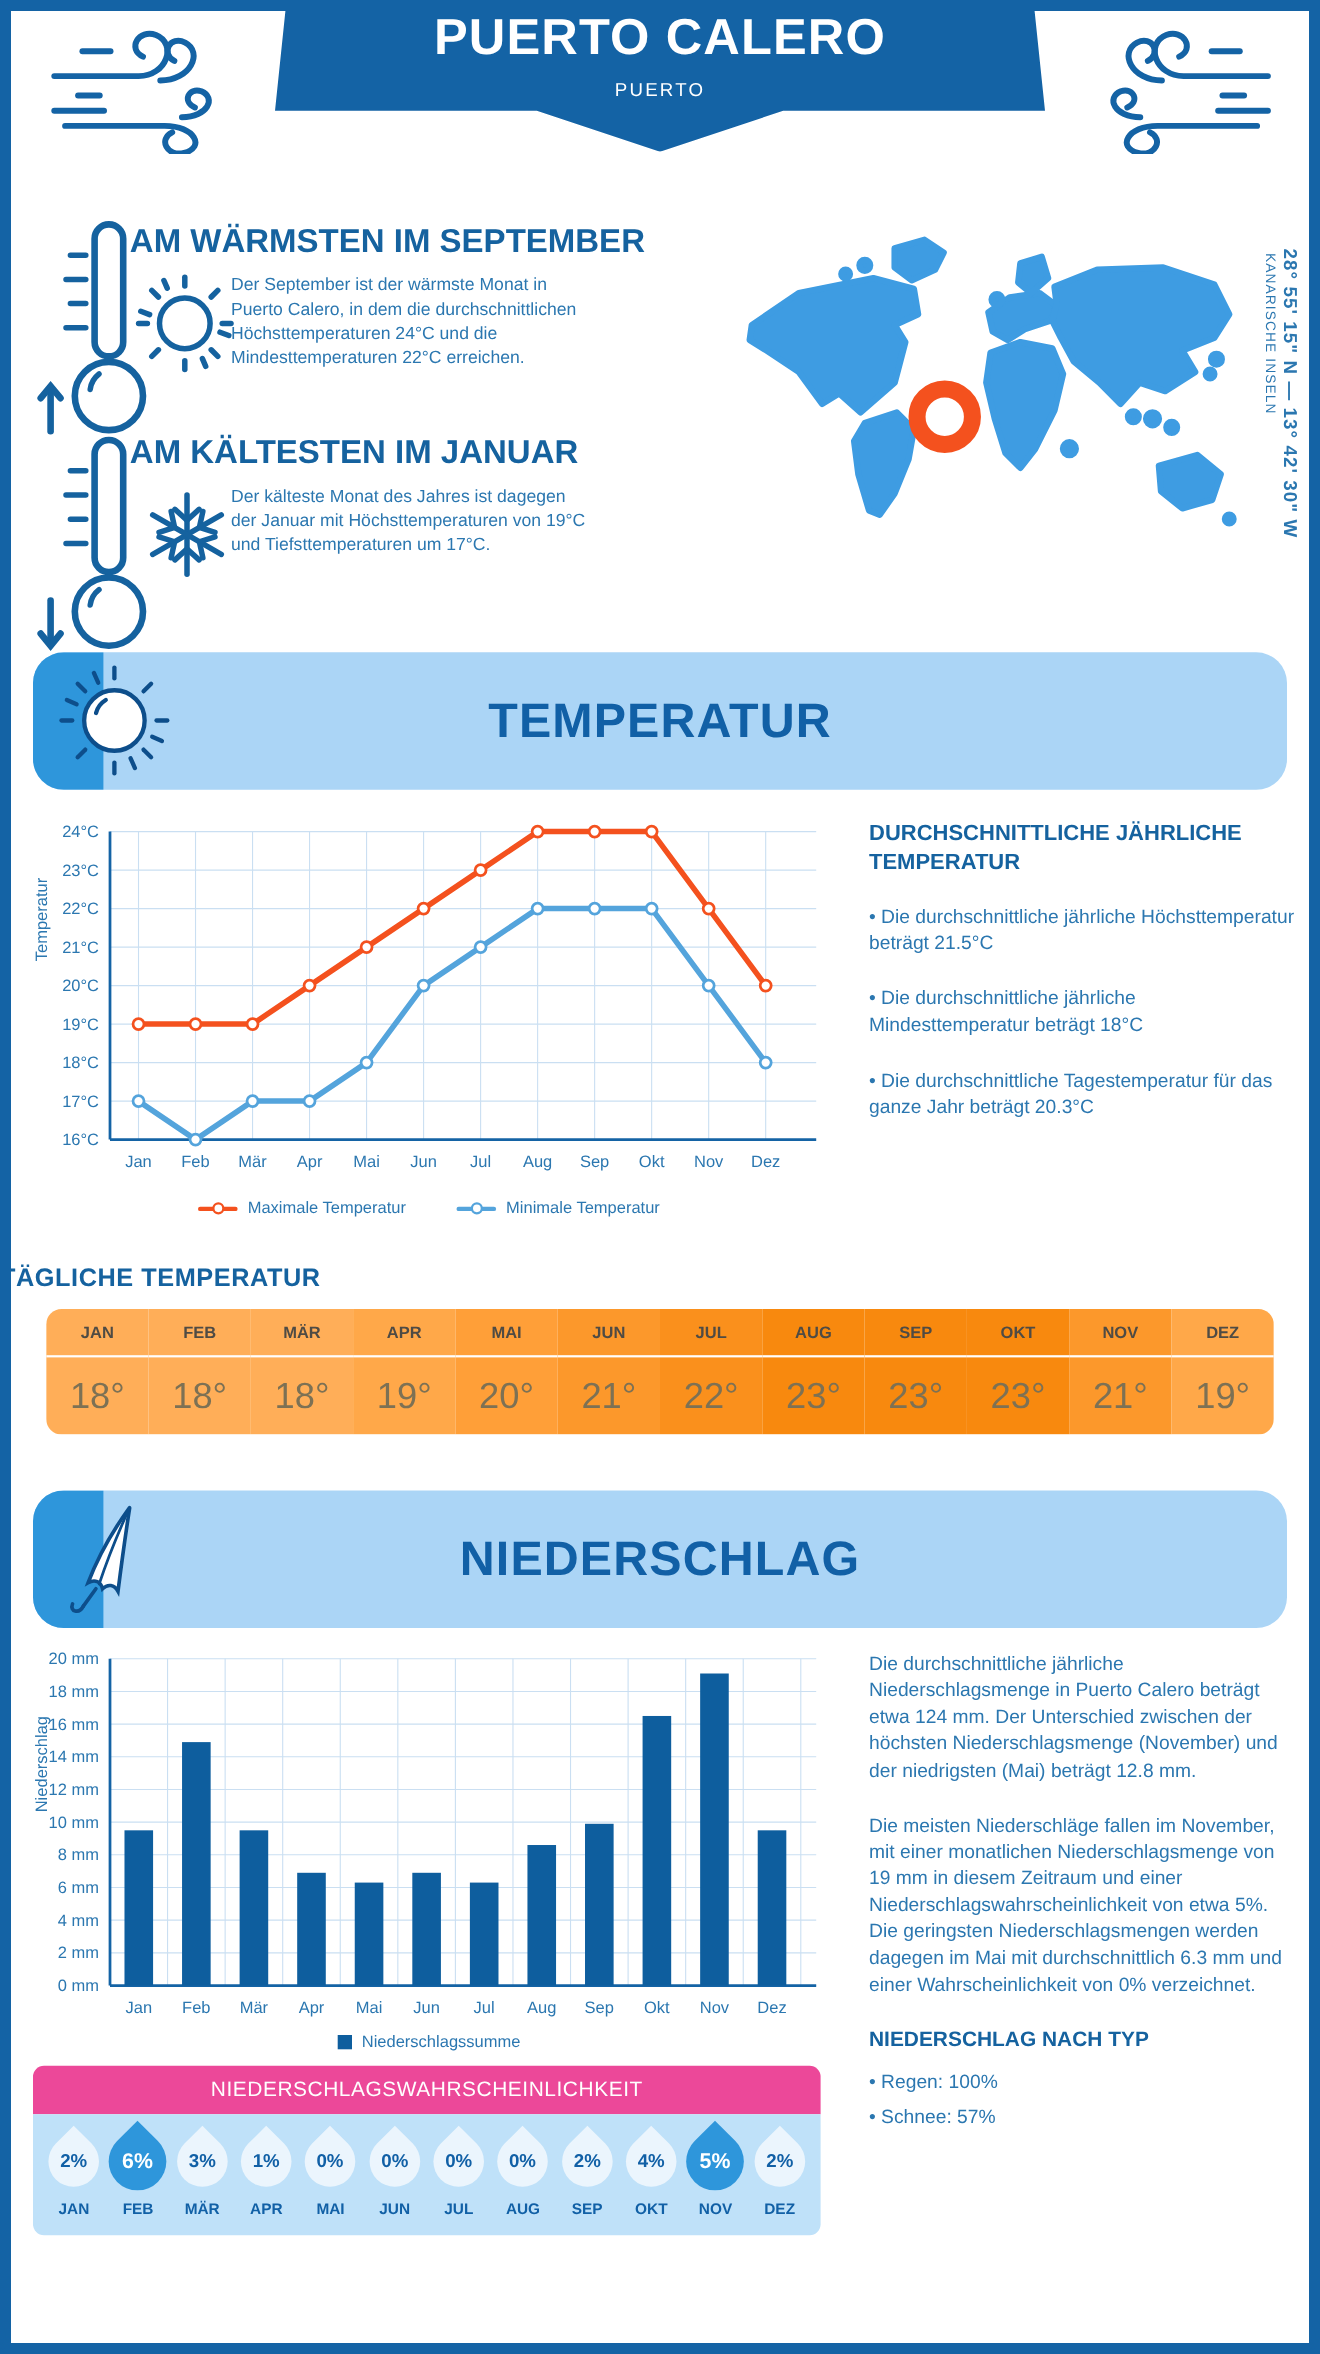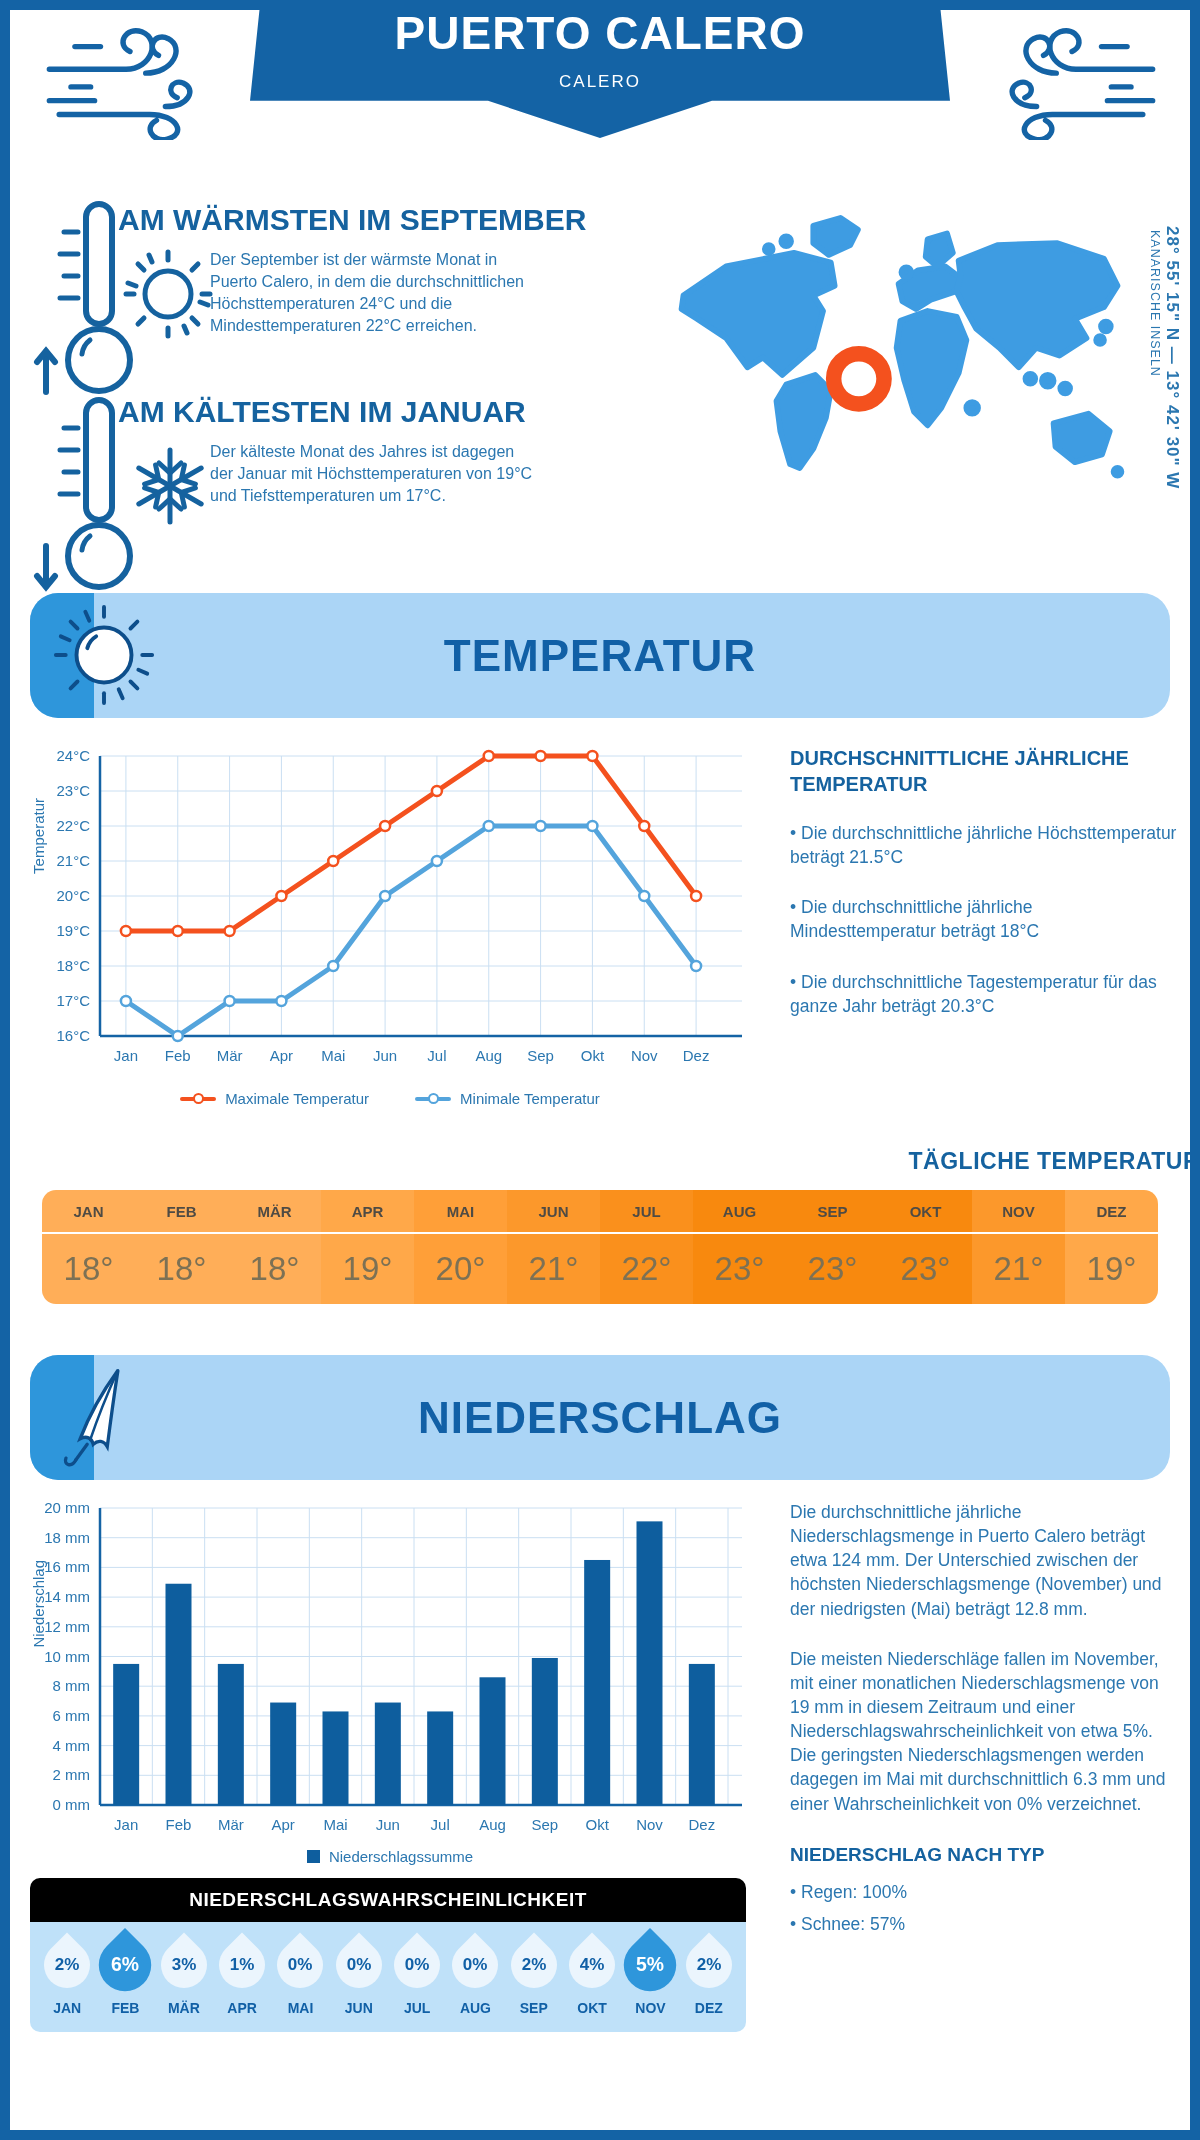--- a/index.html
+++ b/index.html
@@ -50,34 +50,34 @@
   .sq{width:13px;height:13px;display:inline-block;}
 
   
   .rcol{position:absolute;left:790px;width:388px;color:#2B77B0;font-size:17.5px;line-height:1.38;}
   .rhead{font-weight:bold;color:#15629F;font-size:20px;line-height:1.3;margin:0 0 24px 0;}
   .rcol p{margin:0 0 26px 0;}
   .rhead2{font-weight:bold;color:#15629F;font-size:19px;margin:4px 0 12px 0;}
   .rcol .tline{margin:0 0 8px 0;}
 
   
-  .dtitle{position:absolute;left:0;top:1148px;width:1200px;text-align:right;
+  .dtitle{position:absolute;left:0;top:1148px;width:1200px;text-align:left;
           font-size:23px;font-weight:bold;color:#15629F;letter-spacing:.5px;}
   .dtable{position:absolute;left:42px;top:1190px;width:1116px;height:114px;border-radius:14px;
           overflow:hidden;display:flex;}
   .dcol{flex:1;display:flex;flex-direction:column;}
   .dcol .m{height:42px;display:flex;align-items:center;justify-content:center;
            font-weight:bold;font-size:15px;color:#4F4B44;border-bottom:2px solid #fff;}
   .dcol .v{flex:1;display:flex;align-items:center;justify-content:center;
            font-size:33px;font-weight:normal;color:#7D7154;}
 
   
   .prob{position:absolute;left:30px;top:1878px;width:716px;}
-  .phead{height:44px;background:#000000;border-radius:10px 10px 0 0;display:flex;align-items:center;
-         justify-content:center;color:#fff;font-weight:bold;font-size:19px;letter-spacing:.5px;}
+  .phead{height:44px;background:#ec4899;border-radius:10px 10px 0 0;display:flex;align-items:center;
+         justify-content:center;color:#fff;font-weight:normal;font-size:19px;letter-spacing:.5px;}
   .pbody{background:#BFE1F9;border-radius:0 0 10px 10px;padding:20px 8px 16px;display:flex;}
   .pcell{flex:1;display:flex;flex-direction:column;align-items:center;gap:12px;}
   .drop{width:46px;height:46px;border-radius:0 50% 50% 50%;transform:rotate(45deg);
         background:#EBF5FD;position:relative;flex:none;}
   .drop.hl{background:#2E96DB;transform:rotate(45deg) scale(1.14);}
   .drop span{position:absolute;inset:0;display:flex;align-items:center;justify-content:center;
              transform:rotate(-45deg);font-weight:bold;font-size:17px;color:#1160A6;}
   .drop.hl span{color:#fff;}
   .pcell .mon{font-size:14px;font-weight:bold;color:#1160A6;}
 
@@ -107,21 +107,21 @@
     <path d="M40 25 H66"></path>
     <path d="M112 52 C140 52 152 26 135 17 C121 10 112 27 125 34"></path>
     <path d="M36 66 H56"></path>
     <path d="M14 80 H60"></path>
     <path d="M24 94 H116 C144 94 154 114 134 119 C118 123 110 106 123 100"></path>
     <path d="M132 86 C156 86 164 68 150 62 C138 58 132 72 144 77"></path>
   </svg>
 
   <div class="banner">
     <div class="t">PUERTO CALERO</div>
-    <div class="s">CALERO</div>
+    <div class="s">PUERTO</div>
   </div>
 
   <svg class="hl-icon" style="top:192px" viewBox="0 0 185 215" fill="none" stroke="#15629F" stroke-width="6" stroke-linecap="round">
     <path d="M32 40 H46 M28 62 H46 M32 84 H46 M28 106 H46" stroke-width="5"></path>
     <rect x="54" y="12" width="26" height="120" rx="13"></rect>
     <circle cx="67" cy="168" r="31"></circle>
     <path d="M50 162 A21 21 0 0 1 58 148" stroke-width="5"></path>
     <line x1="14" y1="200" x2="14" y2="160"></line>
     <path d="M5 170 L14 159 L23 170"></path>
     <g stroke-width="5">

